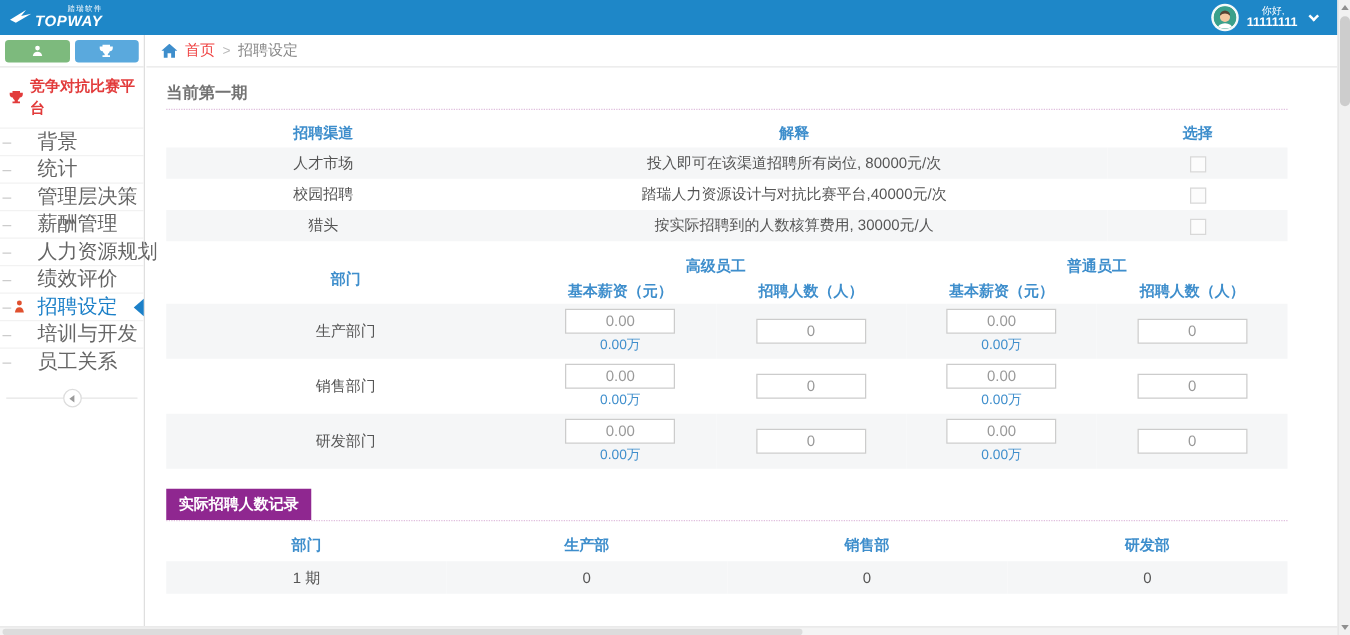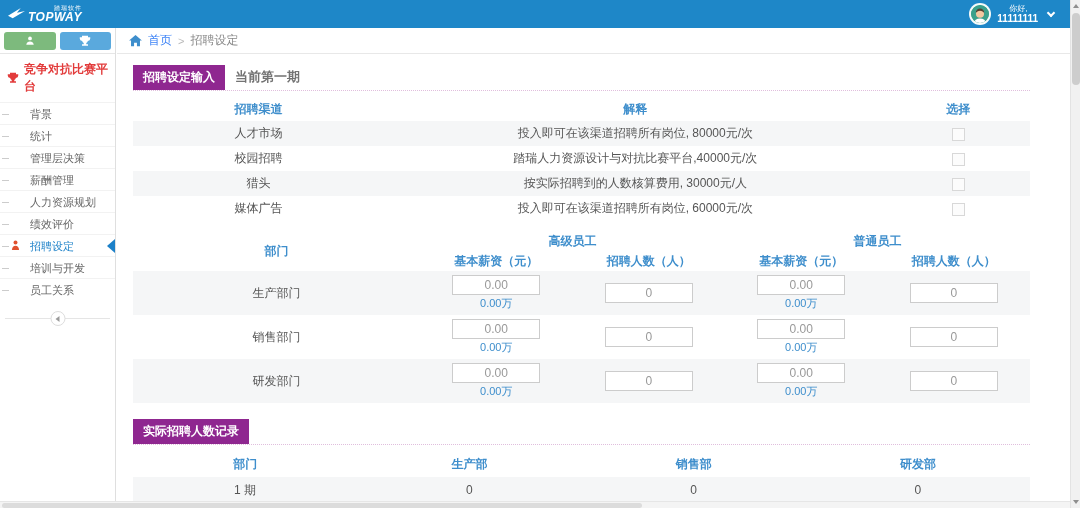--- a/index.html
+++ b/index.html
@@ -23,34 +23,34 @@
   .user-name{font-size:10px;font-weight:bold;display:block;}
   .chev{display:inline-block;width:6px;height:6px;border-right:2px solid #fff;border-bottom:2px solid #fff;transform:rotate(45deg);margin:-2px 0 0 4px;}
 
   
   .left-col{position:absolute;top:28px;left:0;width:116px;bottom:7px;background:#fff;border-right:1px solid #dfdfdf;z-index:5;}
   .tabs{height:26px;display:flex;align-items:center;gap:4px;padding:0 4px;border-bottom:1px solid #e6e6e6;}
   .tab{height:18px;border-radius:3px;display:flex;align-items:center;justify-content:center;flex:1;cursor:pointer;}
   .tab.green{background:#7dba7d;}
   .tab.blue{background:#5aa9dd;}
   .platform-item{display:flex;align-items:center;gap:5px;padding:7px 4px 7px 7px;color:#e23b3b;font-weight:bold;font-size:12px;cursor:pointer;}
-  .menu-item{position:relative;height:22px;line-height:22px;padding-left:30px;border-top:1px solid #f2f2f2;color:#666;cursor:pointer;font-size:11px;white-space:nowrap;}
+  .menu-item{position:relative;height:22px;line-height:22px;padding-left:30px;border-top:1px solid #f2f2f2;color:#666;cursor:pointer;font-size:16px;white-space:nowrap;}
   .menu-item::before{content:"";position:absolute;left:2px;top:11px;width:7px;height:1px;background:#ccc;}
   .menu-item.active{color:#1c80c8;}
   .pin-icon{position:absolute;left:11px;top:5px;line-height:0;}
   .active-arrow{position:absolute;right:0;top:4px;width:0;height:0;border-top:7px solid transparent;border-bottom:7px solid transparent;border-right:8px solid #1c80c8;}
   .collapse-row{position:relative;margin-top:8px;height:20px;}
   .collapse-row::before{content:"";position:absolute;left:5px;right:5px;top:10px;height:1px;background:#e5e5e5;}
   .collapse-btn{position:absolute;left:50%;transform:translateX(-50%);top:3px;width:15px;height:15px;background:#fff;border:1px solid #ddd;border-radius:50%;display:flex;align-items:center;justify-content:center;cursor:pointer;}
   .collapse-tri{width:0;height:0;border-top:3px solid transparent;border-bottom:3px solid transparent;border-right:4px solid #9a9a9a;margin-right:1px;}
 
   
   .main{position:absolute;left:117px;top:28px;right:10px;bottom:7px;background:#fff;overflow:hidden;}
   .breadcrumb{height:26px;display:flex;align-items:center;gap:6px;padding:0 12px;border-bottom:1px solid #e8e8e8;}
-  .bc-home{color:#3b82f6;cursor:pointer;}
+  .bc-home{color:#ef4444;cursor:pointer;}
   .bc-sep{color:#b9b9b9;font-size:11px;}
   .bc-cur{color:#888;}
   .content{padding:11px 40px 0 16px;}
 
   .section-head{border-bottom:1px dotted #e0bedd;display:flex;align-items:flex-end;gap:10px;}
   .badge{background:#8f2790;color:#fff;font-size:12px;font-weight:bold;padding:4px 10px;white-space:nowrap;}
   .period{color:#737373;font-weight:bold;font-size:13px;padding-bottom:4px;}
 
   table{width:100%;border-collapse:collapse;table-layout:fixed;}
   th{color:#3e8ecc;font-weight:bold;font-size:12px;text-align:center;}
@@ -177,21 +177,20 @@
         </svg>
     </span>
     <span class="bc-home">首页</span>
     <span class="bc-sep">&gt;</span>
     <span class="bc-cur">招聘设定</span>
   </div>
 
   <div class="content">
 
     <div class="section-head">
-      <span class="badge">招聘设定输入</span>
       <span class="period">当前第一期</span>
     </div>
 
     <table class="channels-table">
       <colgroup>
           <col style="width:28%">
           <col style="width:56%">
           <col style="width:16%">
         </colgroup>
       <thead>
@@ -208,25 +207,20 @@
           <td><input type="checkbox" class="cb" style=""></td>
         </tr>
         <tr>
           <td>校园招聘</td>
           <td>踏瑞人力资源设计与对抗比赛平台,40000元/次</td>
           <td><input type="checkbox" class="cb" style=""></td>
         </tr>
         <tr class="stripe">
           <td>猎头</td>
           <td>按实际招聘到的人数核算费用, 30000元/人</td>
-          <td><input type="checkbox" class="cb" style=""></td>
-        </tr>
-        <tr>
-          <td>媒体广告</td>
-          <td>投入即可在该渠道招聘所有岗位, 60000元/次</td>
           <td><input type="checkbox" class="cb" style=""></td>
         </tr>
       </tbody>
     </table>
 
     <table class="salary-table">
       <colgroup>
           <col style="width:32%">
           <col style="width:17%">
           <col style="width:17%">

